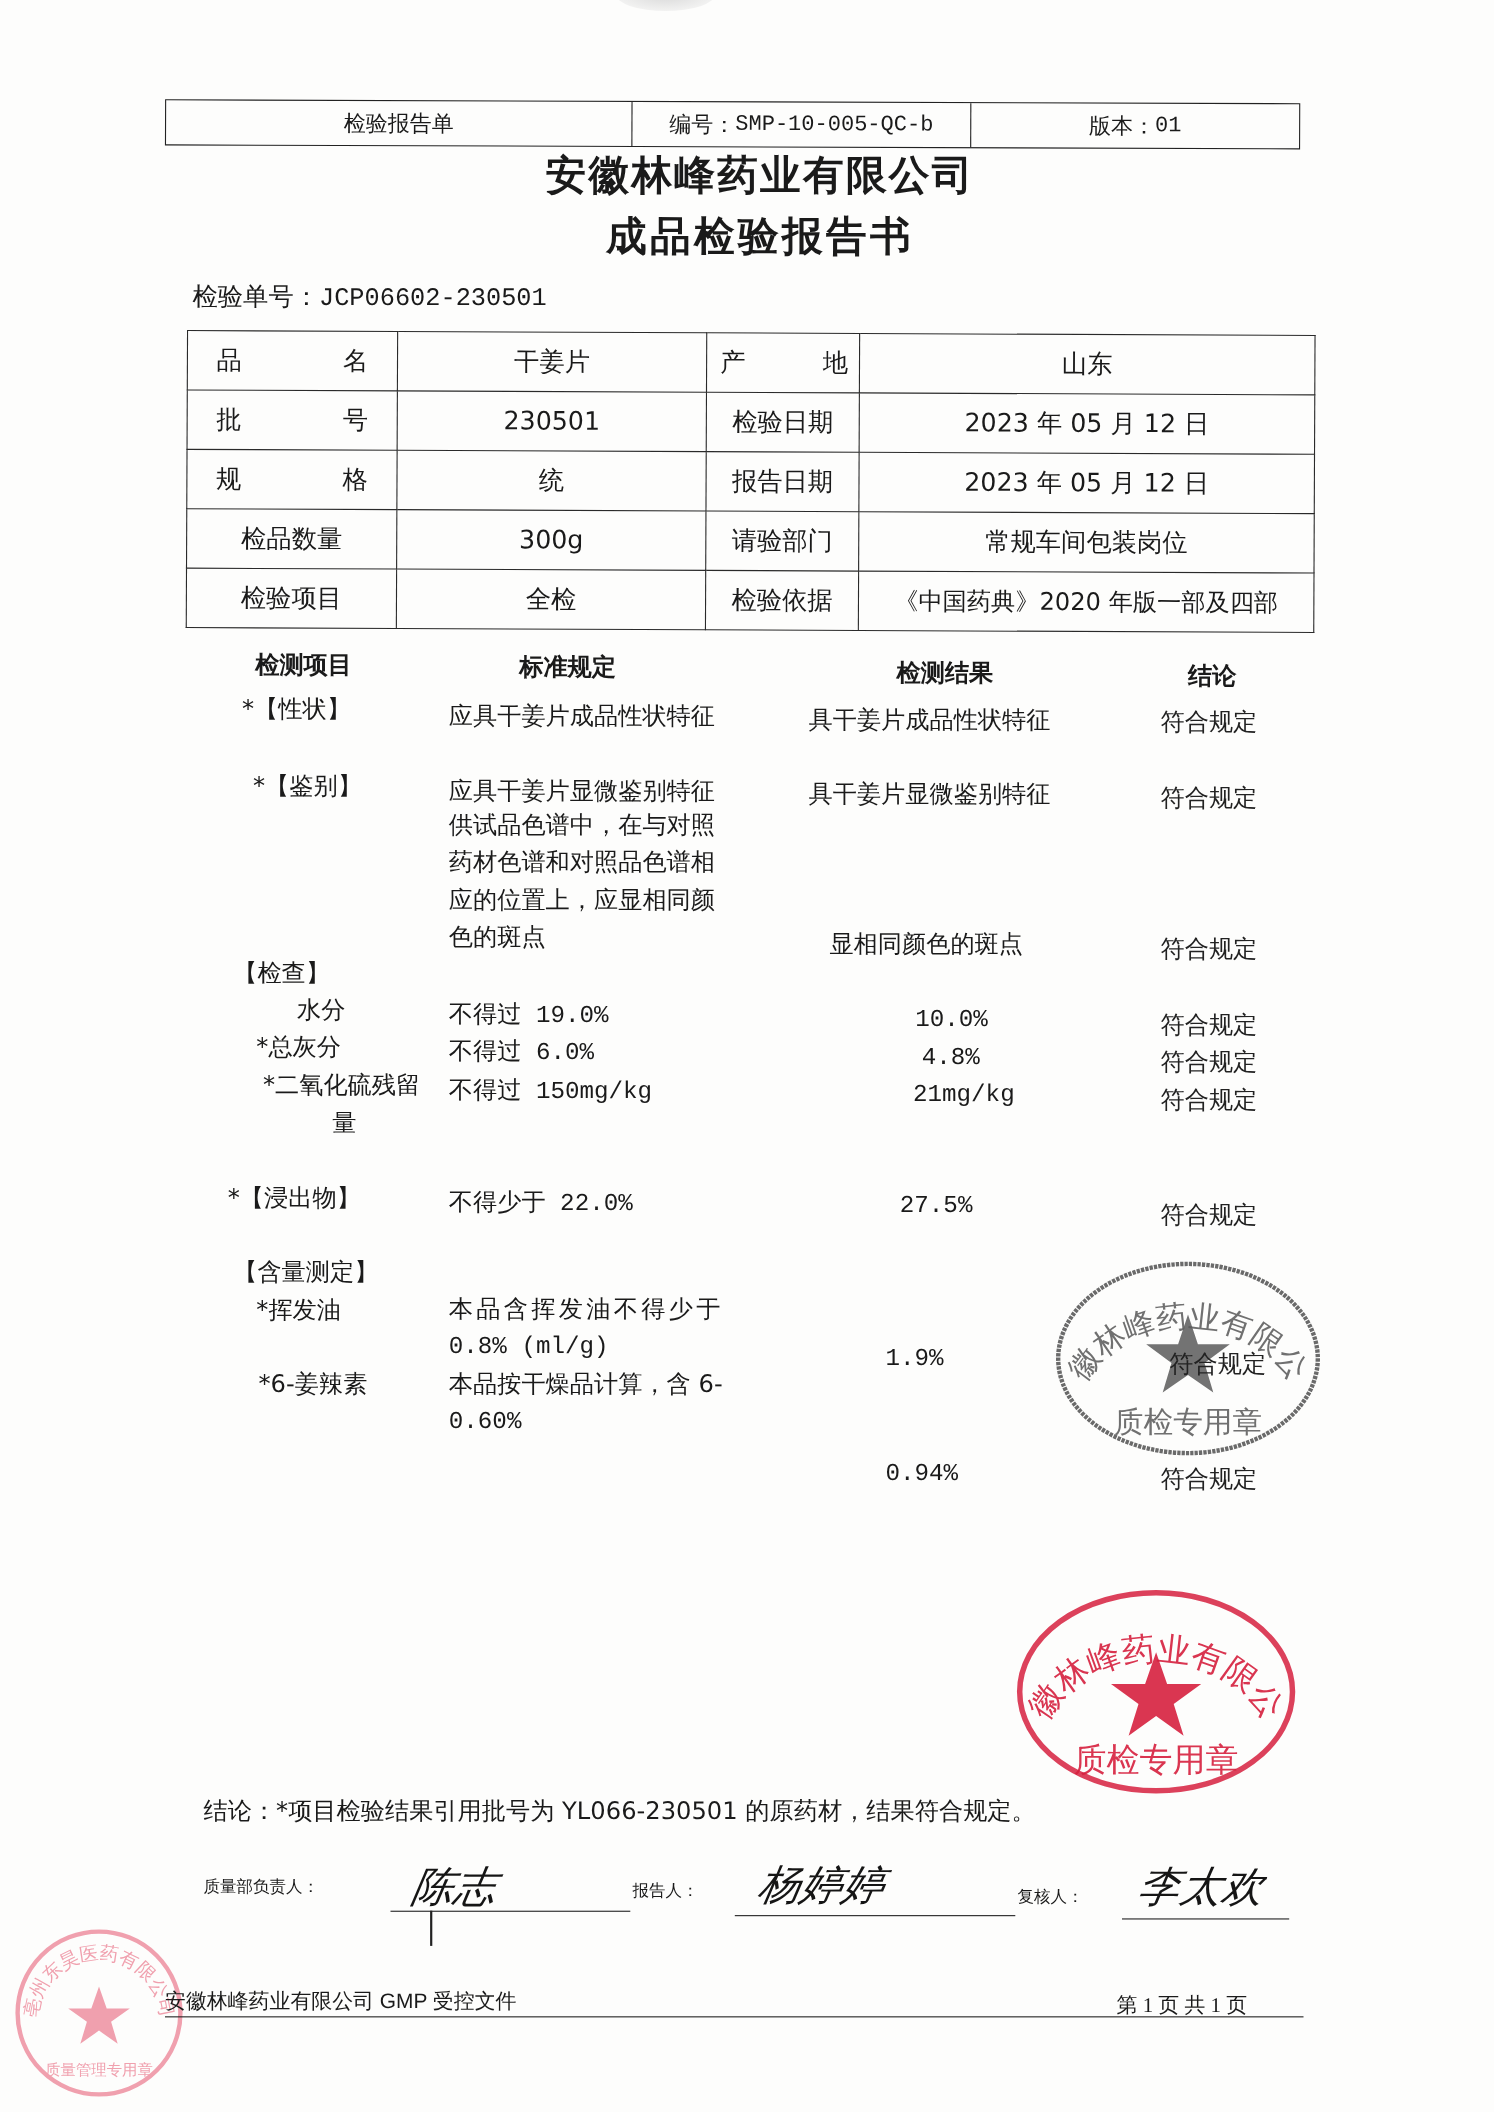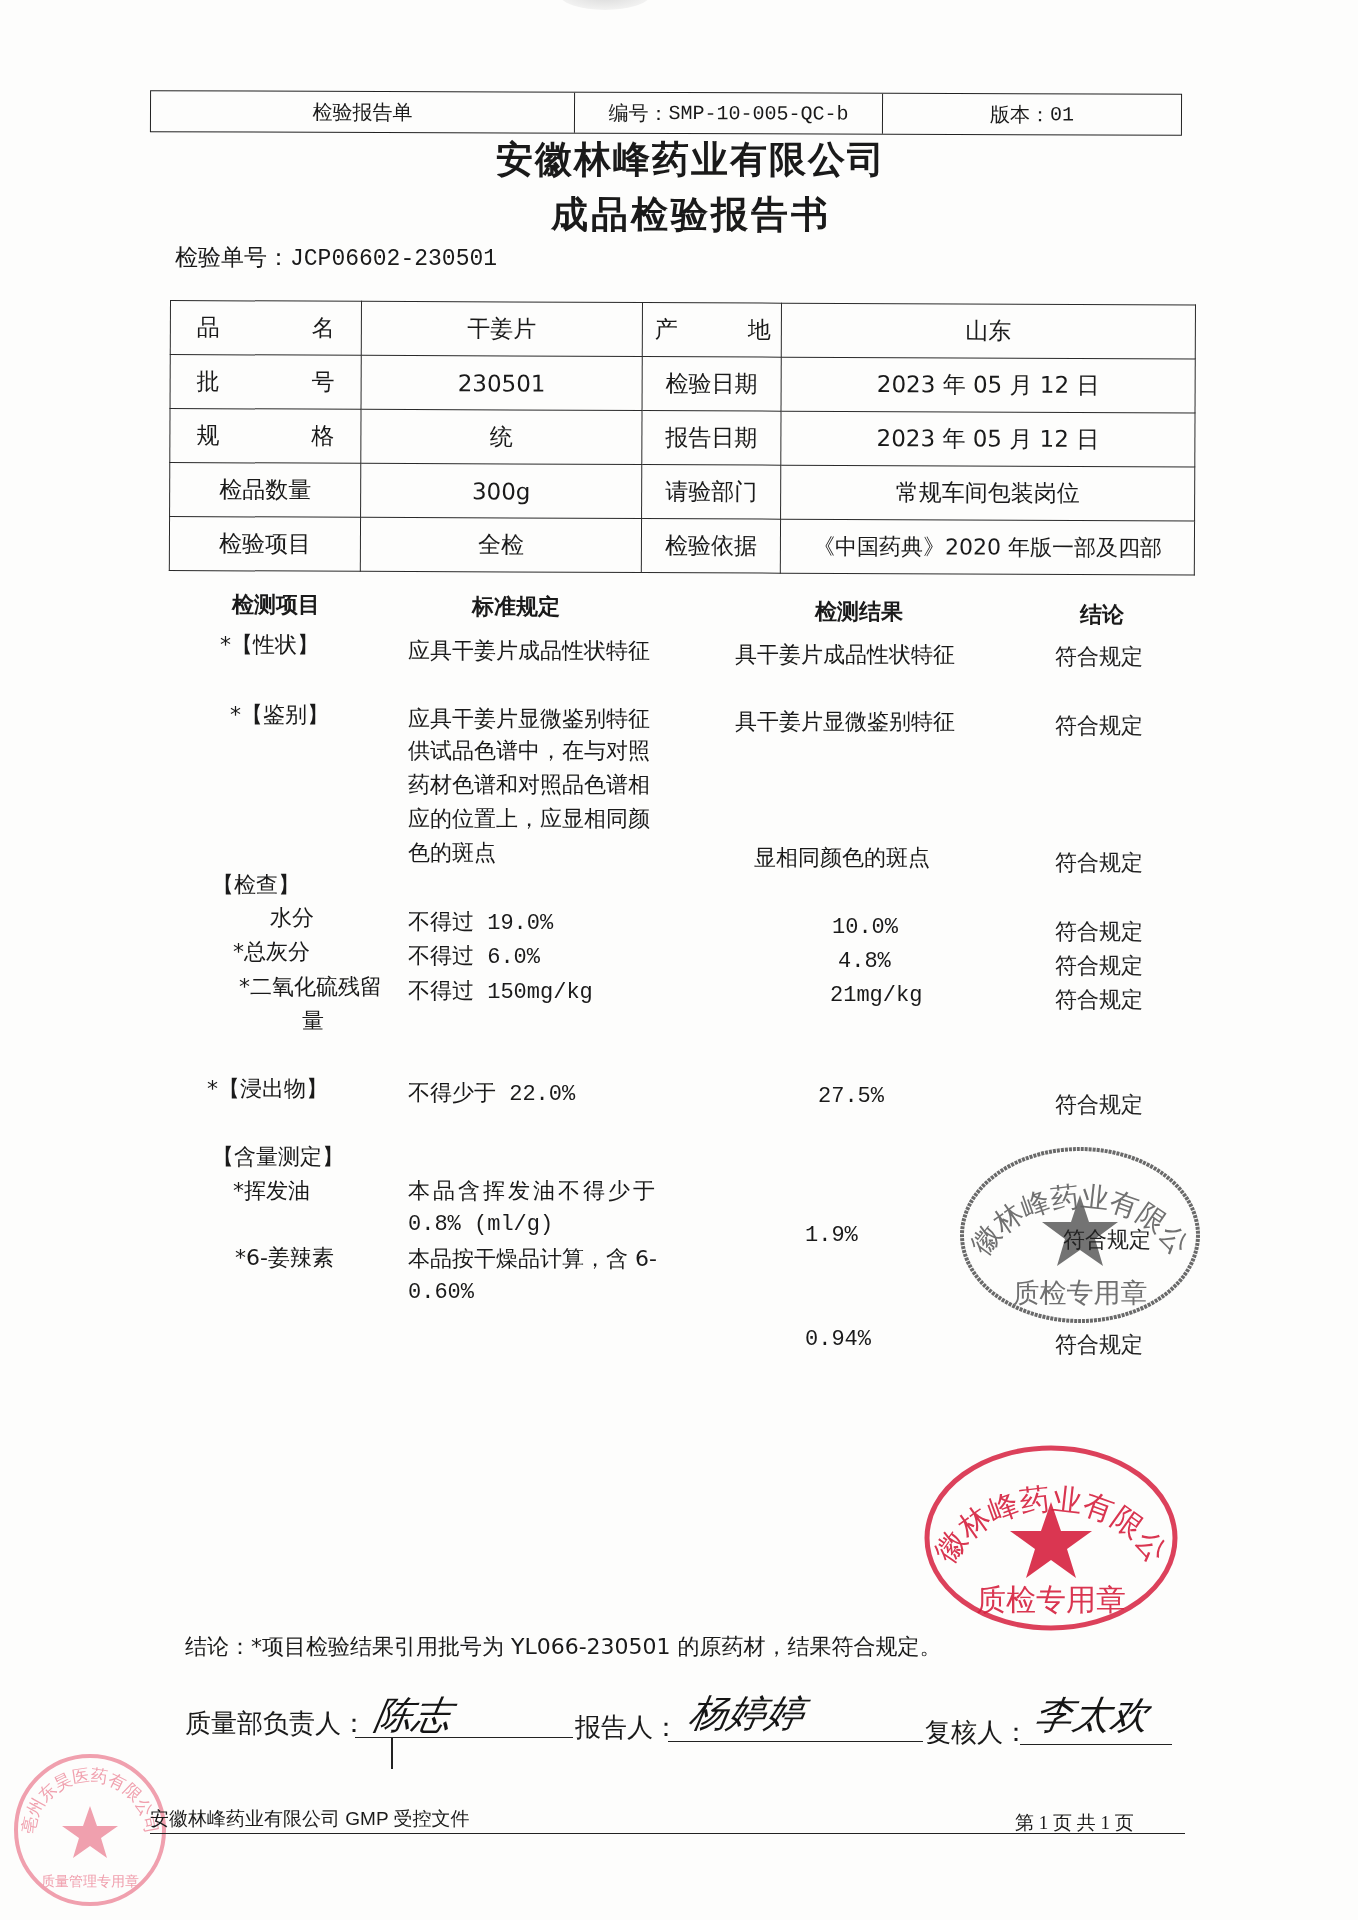--- a/index.html
+++ b/index.html
@@ -35,21 +35,21 @@
     font-family: "DejaVu Sans", sans-serif;
     padding-left: 12px;
   }
   .doc-title {
     position: absolute; left: 0; width: 1358px; top: 190px; text-align: center;
     font-size: 37px; font-weight: bold; letter-spacing: 3px;
     font-family: "DejaVu Sans", sans-serif;
     padding-left: 12px;
   }
   .report-no {
-    position: absolute; left: 175px; top: 242px; font-size: 23px;
+    position: absolute; left: 175px; top: 254px; font-size: 23px;
     font-family: "DejaVu Sans", sans-serif;
   }
   .report-no .val { font-family: "Liberation Mono", monospace; font-size: 23px; }
 
   
   table.info {
     position: absolute; left: 170px; top: 300px; border-collapse: collapse;
     transform: rotate(0.25deg); transform-origin: left top;
   }
   table.info td {
@@ -69,21 +69,21 @@
   .col-head { font-weight: bold; font-size: 22px; }
   .item { font-weight: normal; }
   .std { line-height: 34px; }
   .mono { font-family: "Liberation Mono", monospace; }
   .concl { color: #222; }
 
   .conclusion-line {
     position: absolute; left: 185px; top: 1632px; font-size: 22px;
     font-family: "DejaVu Sans", sans-serif;
   }
-  .sign-row { position: absolute; top: 1706px; font-size: 26px; font-family: "DejaVu Sans", sans-serif; }
+  .sign-row { position: absolute; top: 1706px; font-size: 15px; font-family: "DejaVu Sans", sans-serif; }
   .sign-line { position: absolute; border-bottom: 1.5px solid #222; height: 0; }
   .signature {
     position: absolute; font-family: "DejaVu Serif", serif; font-style: italic;
     font-size: 38px; color: #151515; transform: skew(-10deg);
   }
   .footer-left {
     position: absolute; left: 150px; top: 1806px; font-size: 19px;
     font-family: "Liberation Sans", sans-serif;
   }
   .footer-right {

